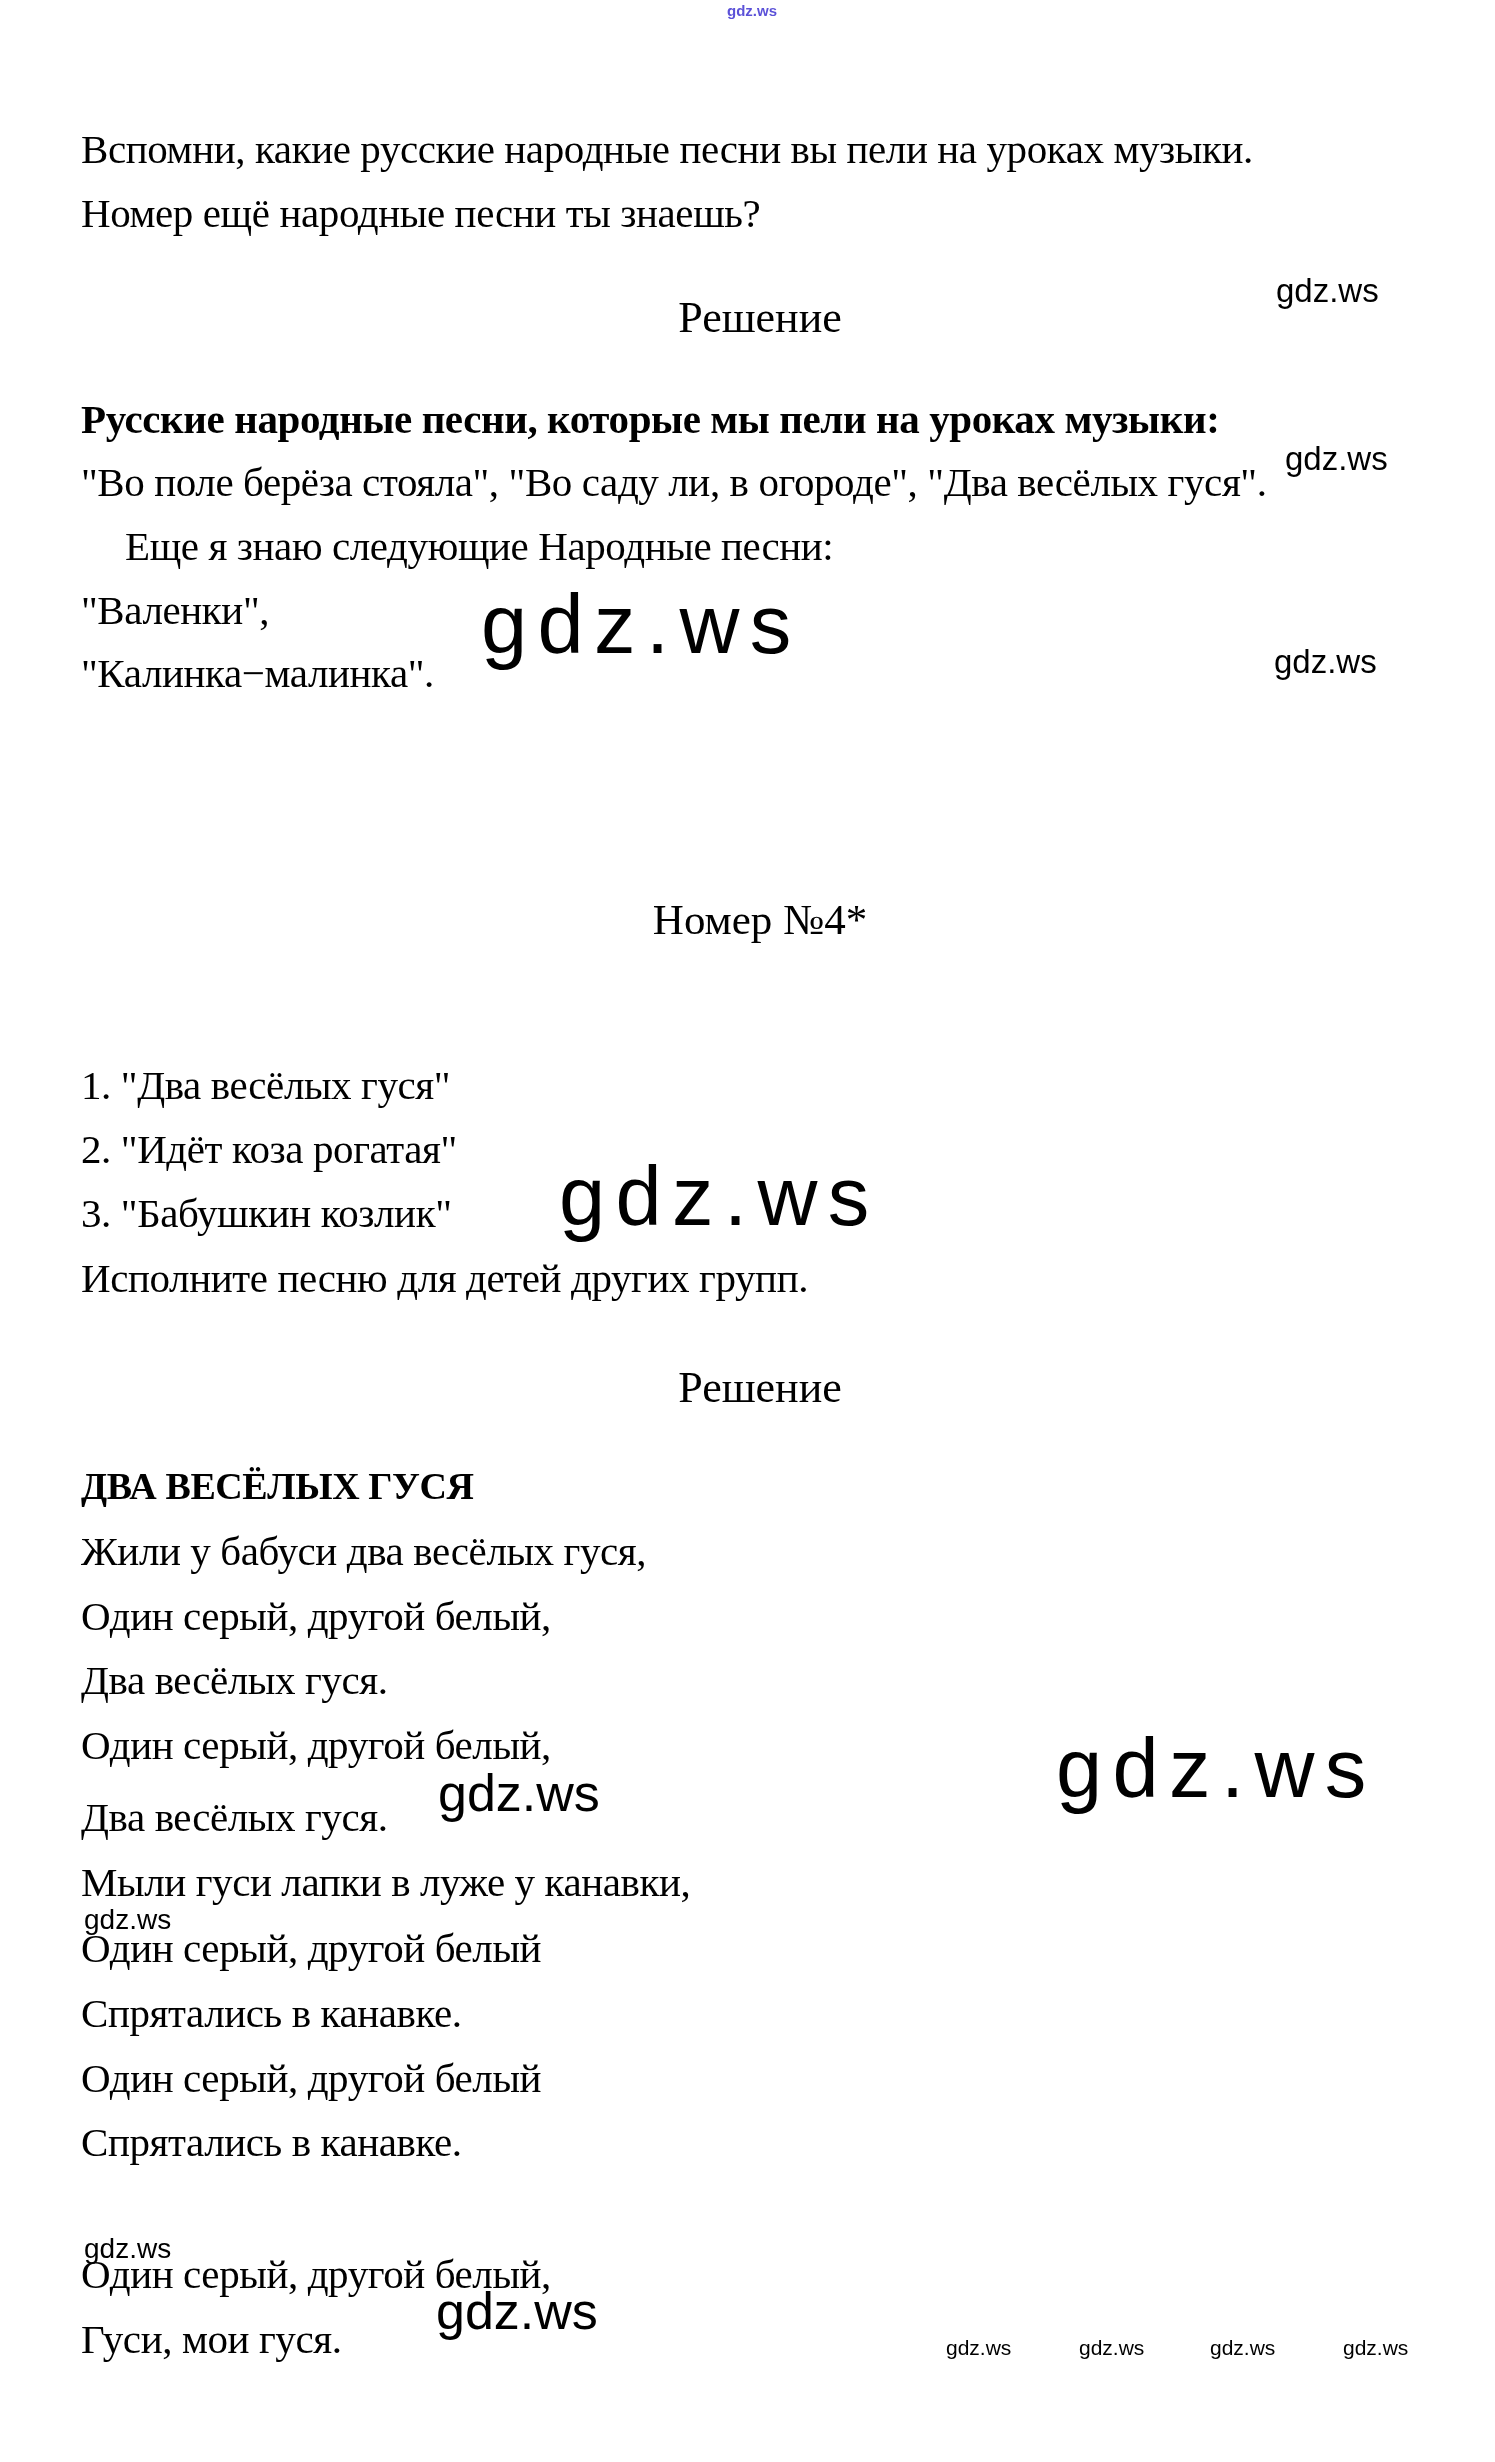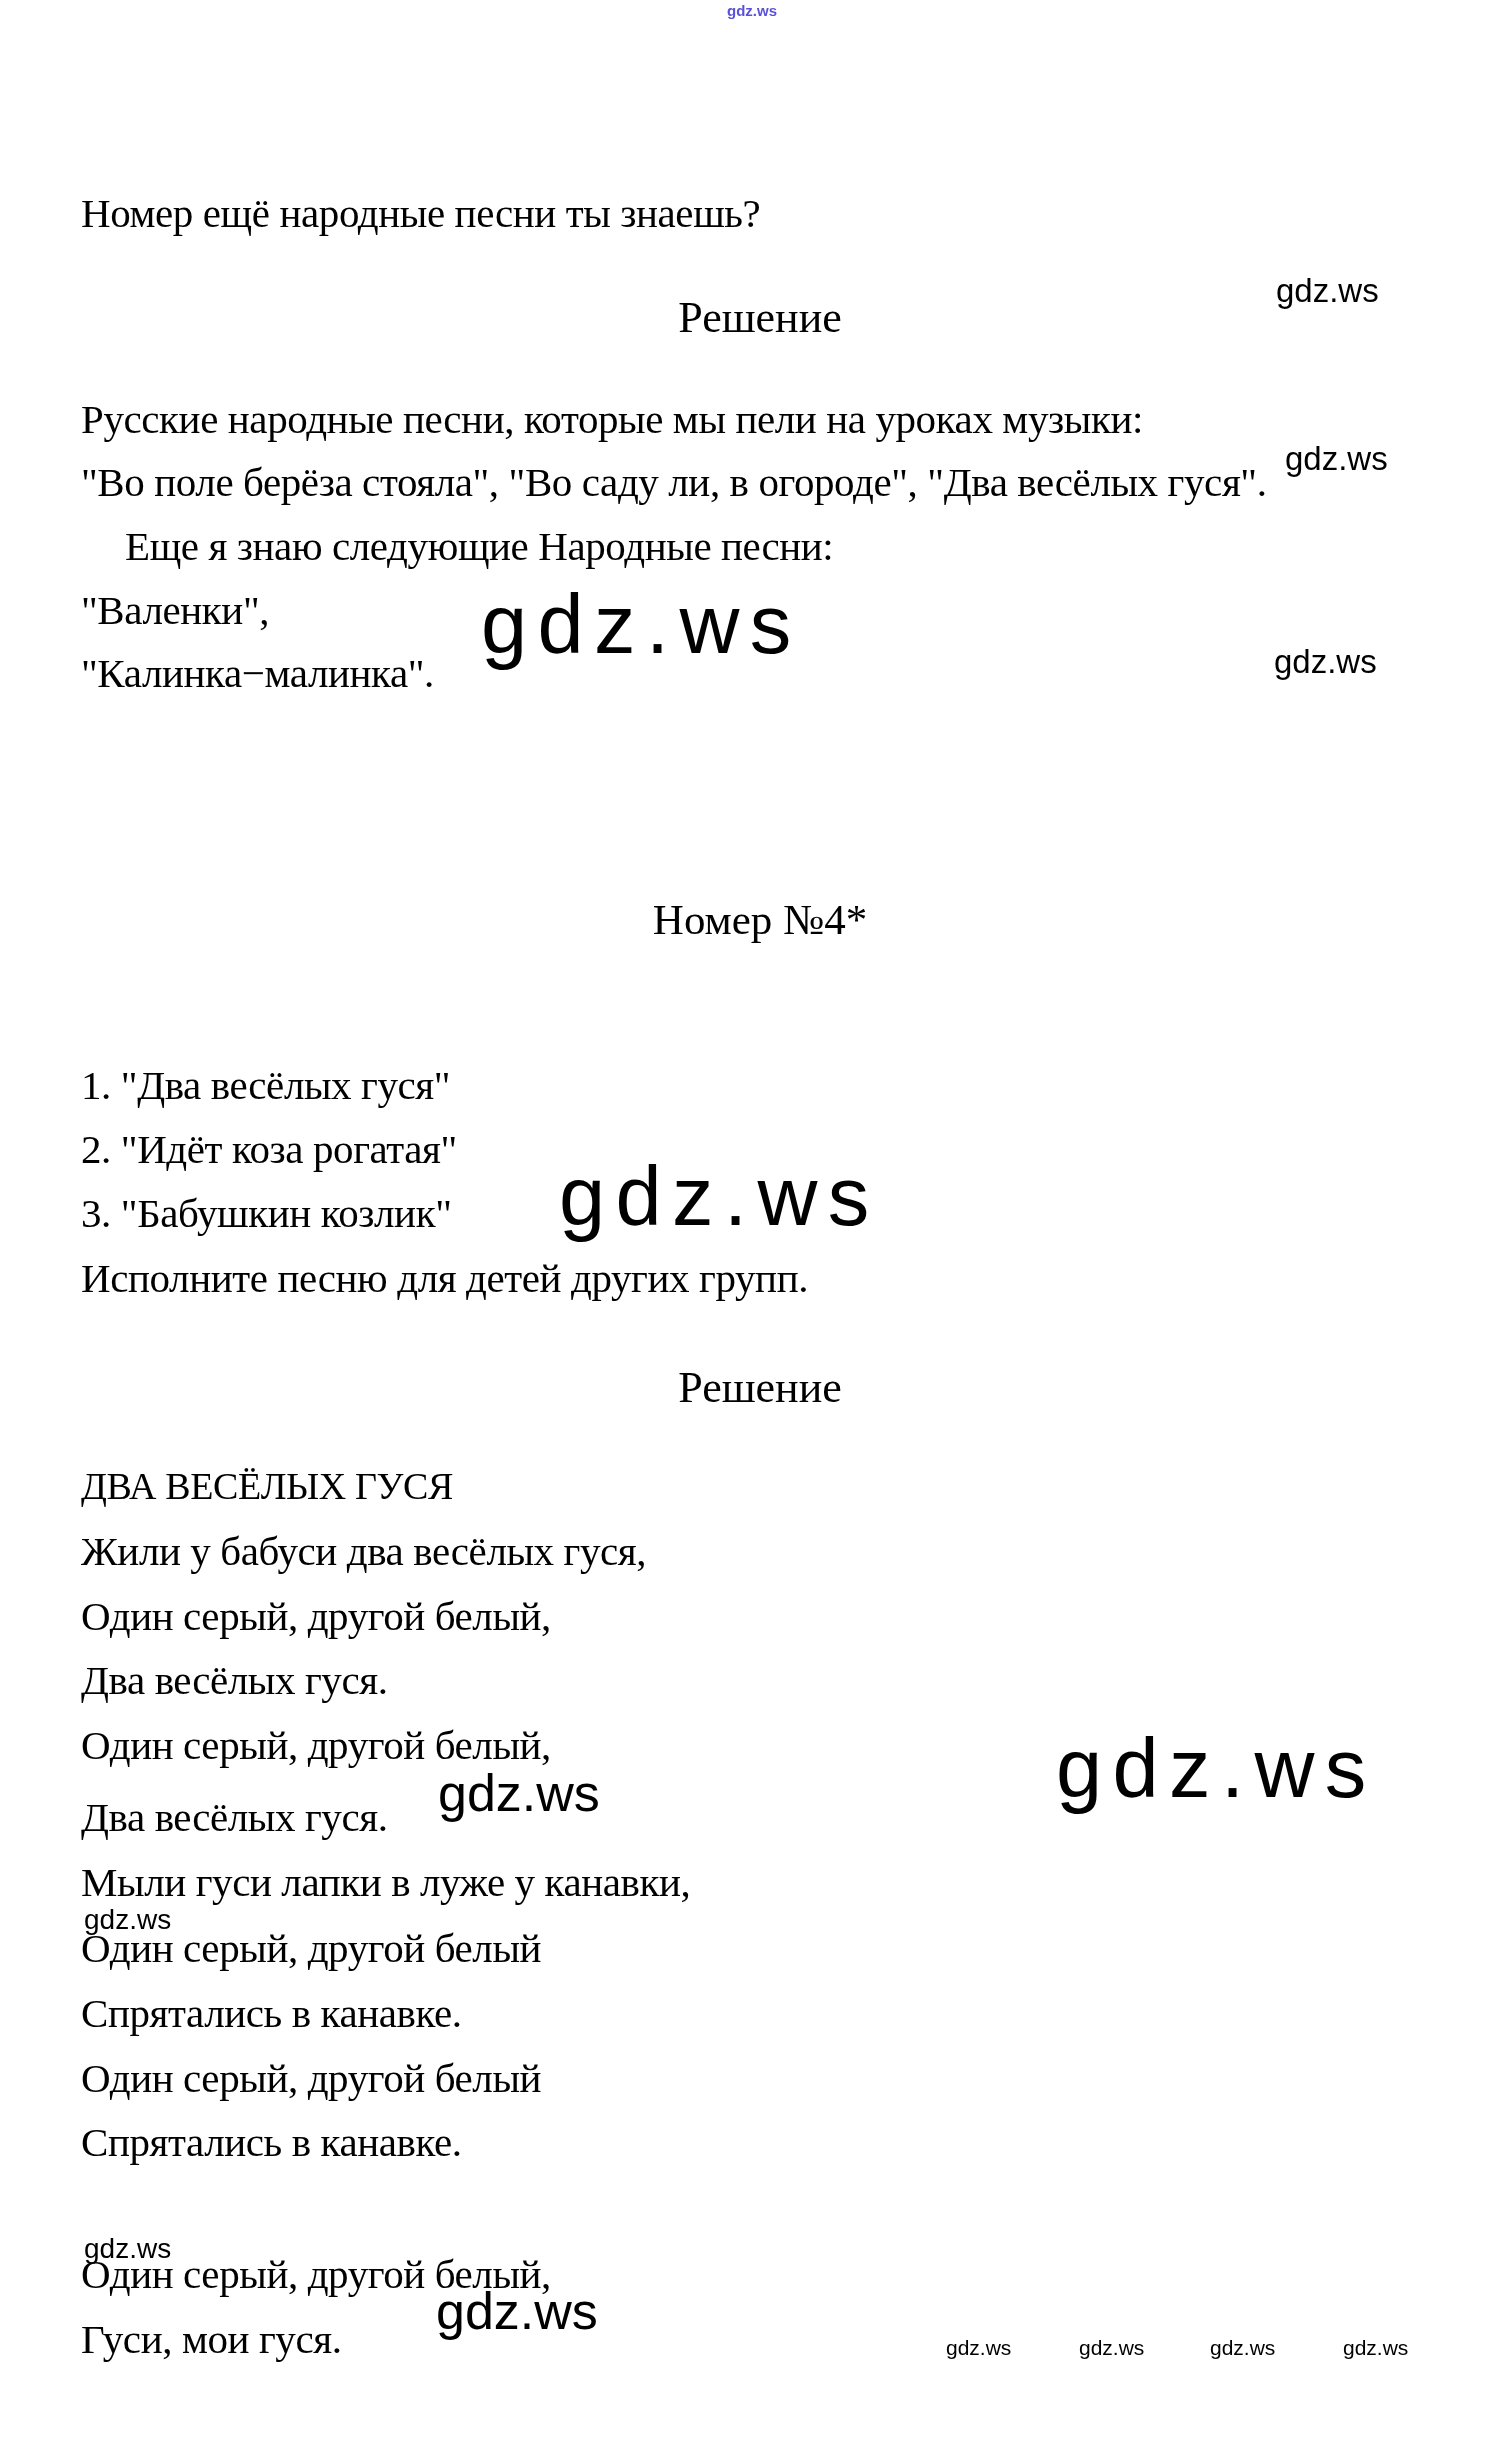--- a/index.html
+++ b/index.html
@@ -13,21 +13,21 @@
     color:#000;
   }
   .t{
     position:absolute;
     left:81px;
     font-size:41px;
     line-height:1.1;
     white-space:nowrap;
     letter-spacing:-0.4px;
   }
-  .b{font-weight:normal;}
+  .b{font-weight:bold;}
   .center{left:0;width:100%;text-align:center;letter-spacing:0;padding-left:12px;}
   .wm{
     position:absolute;
     font-family:"Liberation Sans", sans-serif;
     color:#000;
     white-space:nowrap;
     line-height:1;
   }
   .wm-blue{color:#4a3fd4;font-weight:bold;opacity:0.9;}
   .wm-big{font-size:83px;letter-spacing:10.4px;}
@@ -61,20 +61,21 @@
 
   <span class="wm wm-xs" style="left:84px;top:2235px;">gdz.ws</span>
 
   <span class="wm wm-med" style="left:436px;top:2285px;">gdz.ws</span>
 
   <span class="wm wm-tiny" style="left:946px;top:2337px;">gdz.ws</span>
   <span class="wm wm-tiny" style="left:1079px;top:2337px;">gdz.ws</span>
   <span class="wm wm-tiny" style="left:1210px;top:2337px;">gdz.ws</span>
   <span class="wm wm-tiny" style="left:1343px;top:2337px;">gdz.ws</span>
 
+  <div class="t" style="top:127px;">Вспомни, какие русские народные песни вы пели на уроках музыки.</div>
   <div class="t" style="top:191px;">Номер ещё народные песни ты знаешь?</div>
 
   <div class="t center" style="top:294px;font-size:44px;">Решение</div>
 
   <div class="t b" style="top:397px;">Русские народные песни, которые мы пели на уроках музыки:</div>
   <div class="t" style="top:460px;">"Во поле берёза стояла", "Во саду ли, в огороде", "Два весёлых гуся".</div>
   <div class="t" style="top:524px;margin-left:44px;">Еще я знаю следующие Народные песни:</div>
   <div class="t" style="top:588px;">"Валенки",</div>
   <div class="t" style="top:651px;">"Калинка−малинка".</div>
 

